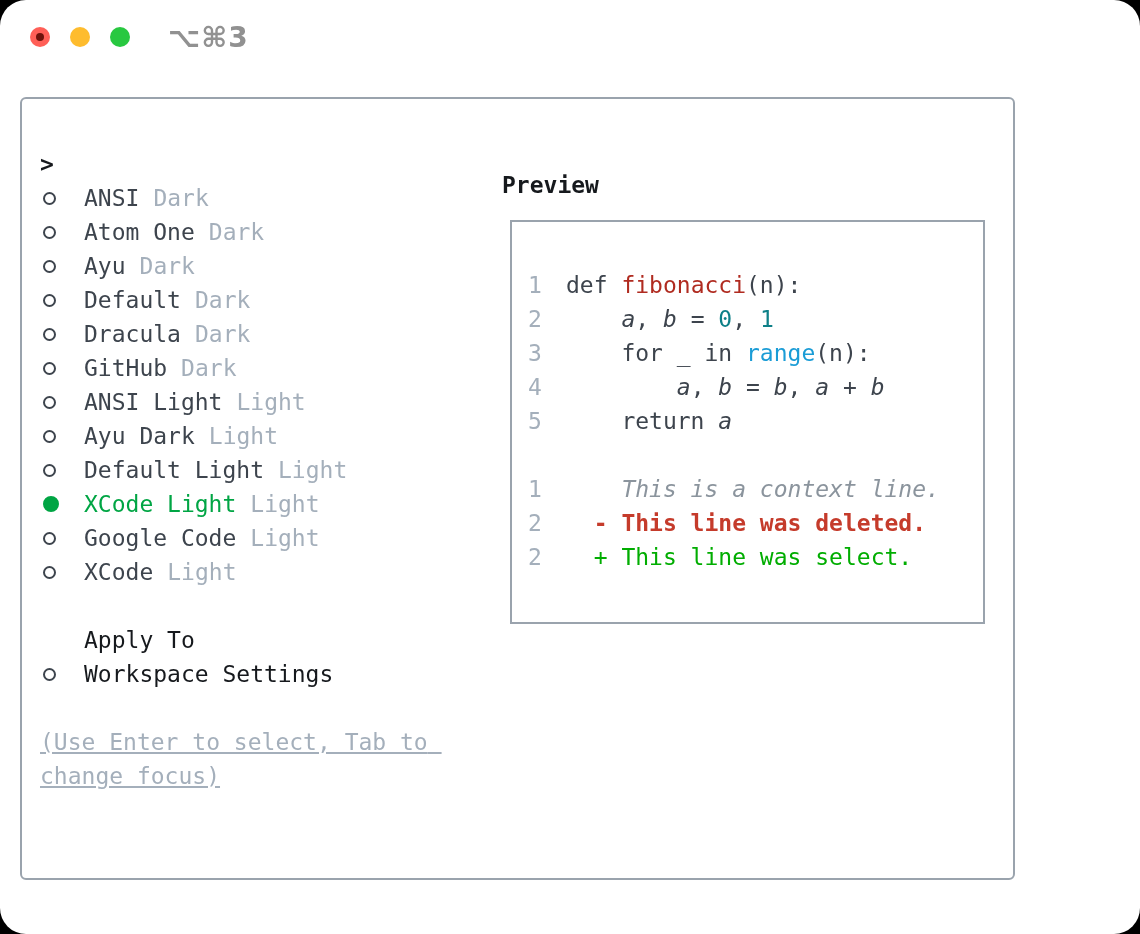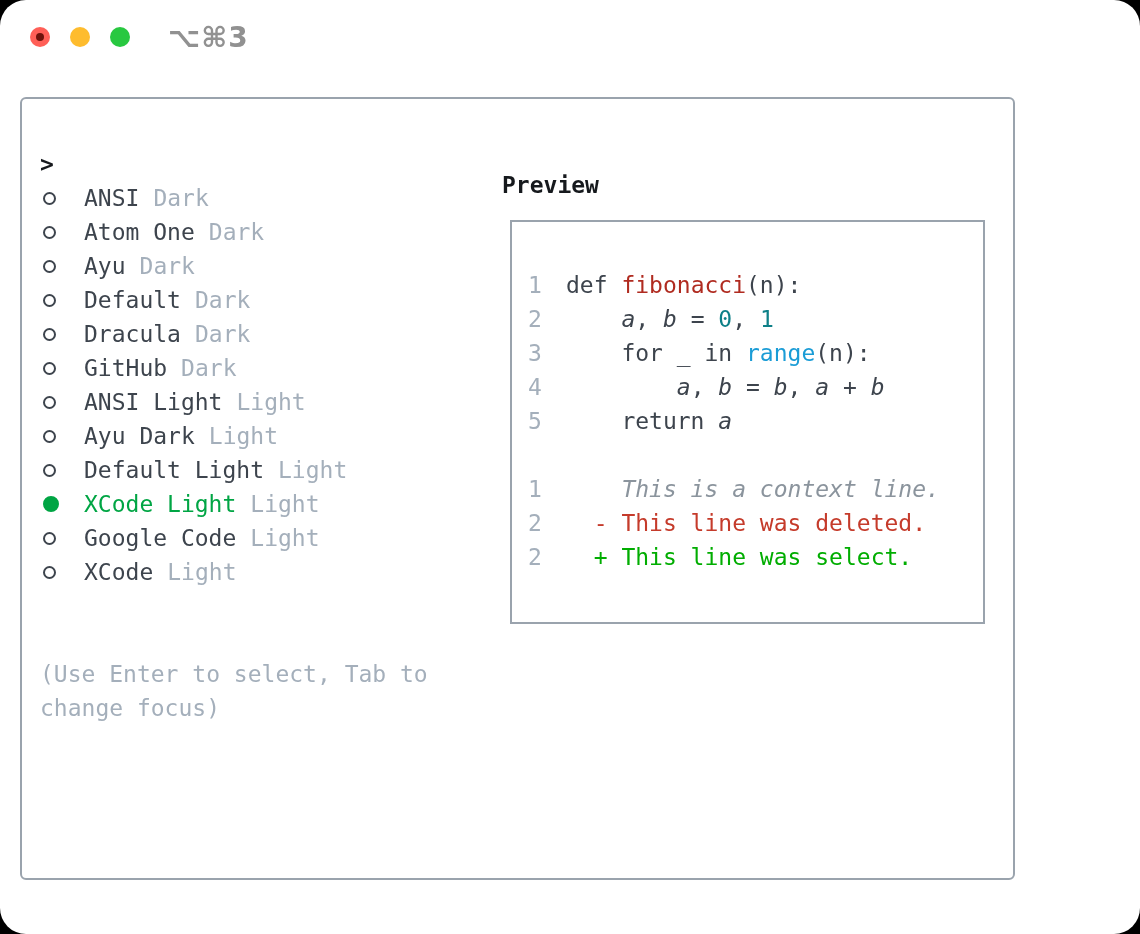--- a/index.html
+++ b/index.html
@@ -46,39 +46,39 @@
   }
   .radio.on { background:var(--accent-green); border-color:var(--accent-green); width:16px; height:16px; }
   .t-name { color:var(--text-dark); }
   .t-name.on { color:var(--accent-green); }
   .t-tag { color:var(--muted-gray); margin-left:14px; }
 
   .spacer { height:34px; }
 
   .hint {
     margin-top:34px; width:28ch; font-size:23px; line-height:34px;
-    color:var(--muted-gray); white-space:pre-wrap;
+    color:var(--muted-gray); white-space:pre-wrap;text-decoration:underline;
   }
 
   
   .preview-title { height:34px; font-size:23px; font-weight:bold; color:var(--heading-black); display:flex; align-items:center;margin-top:21px; }
   .preview-box {
     margin-top:18px; margin-left:8px; width:475px; height:404px;
     border:2px solid var(--border-gray); background:#fff;
     padding:46px 0 0 16px; overflow:hidden;
   }
   .pline { height:34px; font-size:23px; white-space:pre; display:flex; align-items:center; }
   .ln { display:inline-block; width:38px; flex:none; color:var(--muted-gray); }
   .tok-plain   { color:var(--text-dark); }
   .tok-fn      { color:var(--function-red); }
   .tok-tnum    { color:var(--number-teal); }
   .tok-builtin { color:var(--builtin-blue); }
   .tok-var     { color:var(--text-dark); font-style:italic; }
   .tok-ctx     { color:var(--context-gray);font-style:italic; }
-  .tok-del     { color:var(--deleted-red); }
+  .tok-del     { color:var(--deleted-red);font-weight:bold; }
   .tok-add     { color:var(--added-green); }
 </style>
 </head>
 <body>
 
 <div class="window">
 
   <div class="titlebar">
     <div class="lights">
       <div class="light light-close"></div>
@@ -105,22 +105,27 @@
           <div class="row theme-row"><span class="lead"><span class="radio"></span></span><span class="t-name">ANSI Light</span><span class="t-tag">Light</span></div>
           <div class="row theme-row"><span class="lead"><span class="radio"></span></span><span class="t-name">Ayu Dark</span><span class="t-tag">Light</span></div>
           <div class="row theme-row"><span class="lead"><span class="radio"></span></span><span class="t-name">Default Light</span><span class="t-tag">Light</span></div>
           <div class="row theme-row"><span class="lead"><span class="radio on"></span></span><span class="t-name on">XCode Light</span><span class="t-tag">Light</span></div>
           <div class="row theme-row"><span class="lead"><span class="radio"></span></span><span class="t-name">Google Code</span><span class="t-tag">Light</span></div>
           <div class="row theme-row"><span class="lead"><span class="radio"></span></span><span class="t-name">XCode</span><span class="t-tag">Light</span></div>
         </div>
 
       <div class="spacer"></div>
 
+      <div class="row">
+        <span class="lead"></span>
+        <span class="t-name" style="color:var(--heading-black)">Apply To</span>
+      </div>
 
       <div id="apply-list">
+          <div class="row"><span class="lead"><span class="radio"></span></span><span class="t-name" style="color: var(--heading-black);">Workspace Settings</span></div>
         </div>
 
       <div class="hint">(Use Enter to select, Tab to change focus)</div>
     </div>
 
     <div class="col-right">
       <div class="preview-title">Preview</div>
       <div class="preview-box" id="preview-box">
           <div class="pline"><span class="ln">1</span><span class="tok-plain">def </span><span class="tok-fn">fibonacci</span><span class="tok-plain">(n):</span></div>
           <div class="pline"><span class="ln">2</span><span class="tok-plain">    </span><span class="tok-var">a</span><span class="tok-plain">, </span><span class="tok-var">b</span><span class="tok-plain"> = </span><span class="tok-tnum">0</span><span class="tok-plain">, </span><span class="tok-tnum">1</span></div>

